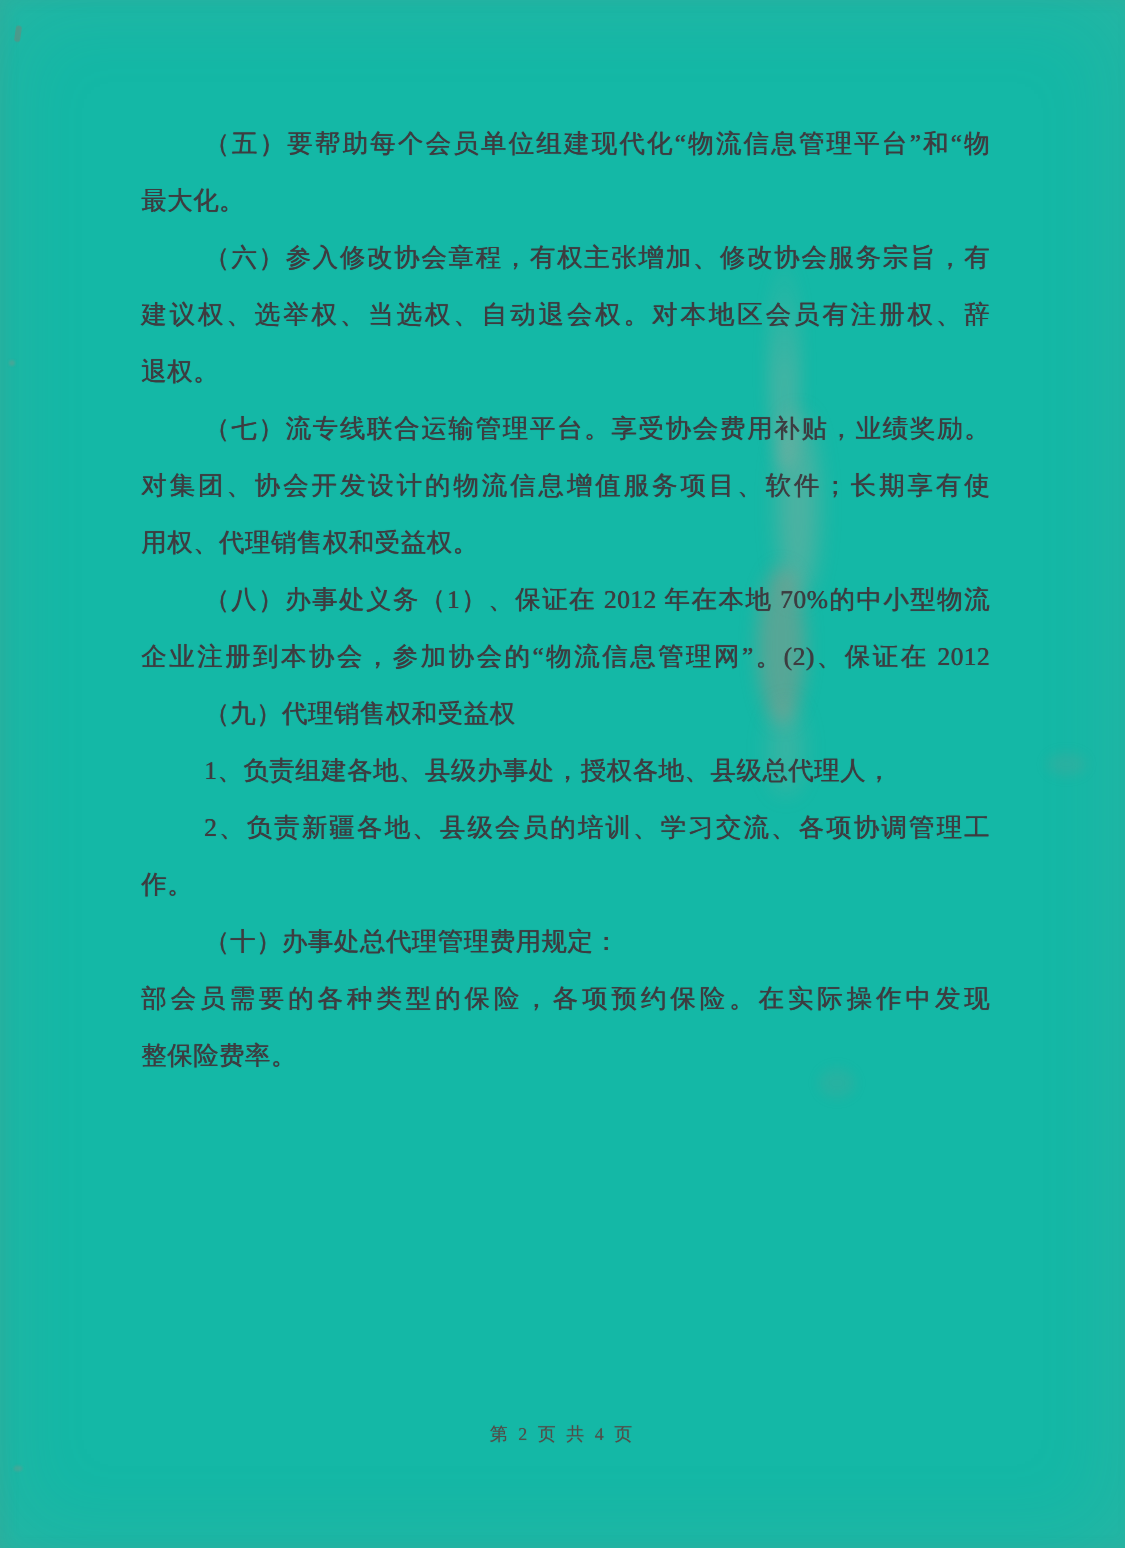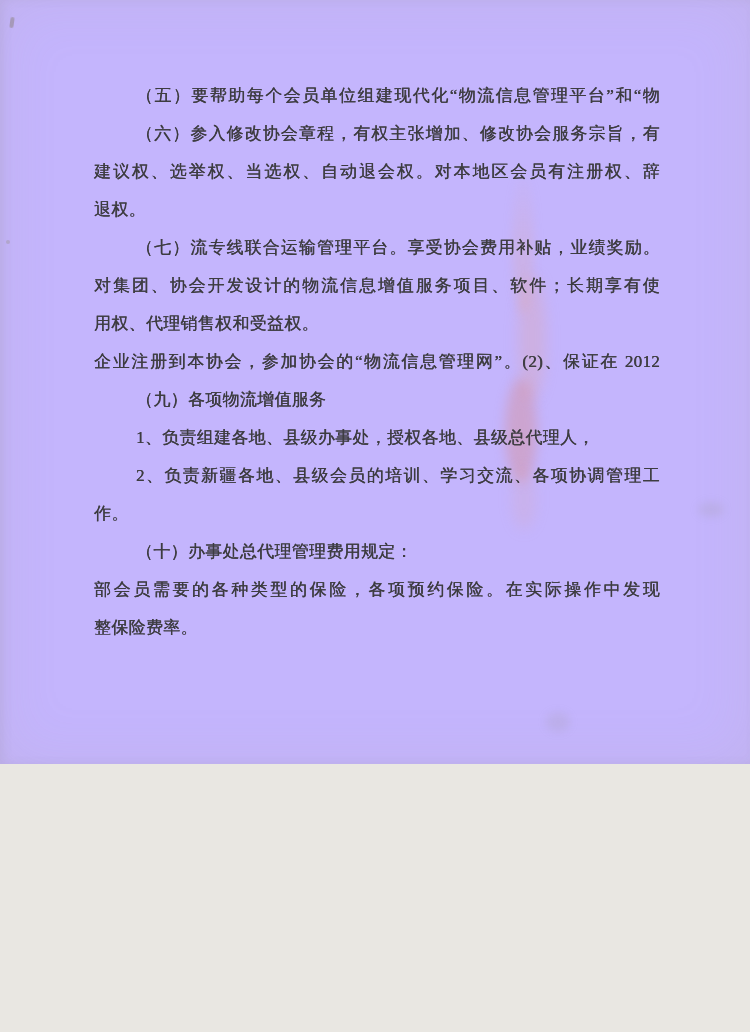--- a/index.html
+++ b/index.html
@@ -3,22 +3,22 @@
 <meta charset="utf-8">
 <style>
   html, body { margin: 0; padding: 0; }
   body {
     width: 750px; height: 1032px;
     background: #e9e7e2;
     font-family: "Liberation Serif", "DejaVu Serif", serif;
   }
   .page {
     position: relative;
-    width: 750px; height: 764px;
-    background: #c4b5fd;
+    width: 750px; height: 1032px;
+    background: #14b8a6;
     overflow: hidden;
     box-shadow: inset 0 0 60px rgba(175,165,150,0.14),
                 inset 4px 0 10px rgba(120,115,105,0.10);
   }
   
   .doc-text {
     position: absolute;
     left: 94px; top: 77px; width: 566px;
     color: #3d3c40;
   }
@@ -103,28 +103,30 @@
   <div class="stain stain-streak-strong"></div>
   <div class="stain stain-streak-tail"></div>
   <div class="stain smudge-right"></div>
   <div class="stain smudge-mid"></div>
   <div class="stain speck-a"></div>
   <div class="stain speck-b"></div>
   <div class="stain speck-c"></div>
 
   <div class="doc-text">
     <div class="line indent fill">（五）要帮助每个会员单位组建现代化“物流信息管理平台”和“物</div>
+    <div class="line">最大化。</div>
     <div class="line indent fill">（六）参入修改协会章程，有权主张增加、修改协会服务宗旨，有</div>
     <div class="line fill">建议权、选举权、当选权、自动退会权。对本地区会员有注册权、辞</div>
     <div class="line">退权。</div>
     <div class="line indent fill">（七）流专线联合运输管理平台。享受协会费用补贴，业绩奖励。</div>
     <div class="line fill">对集团、协会开发设计的物流信息增值服务项目、软件；长期享有使</div>
     <div class="line">用权、代理销售权和受益权。</div>
+    <div class="line indent fill">（八）办事处义务（1）、保证在 2012 年在本地 70%的中小型物流</div>
     <div class="line fill">企业注册到本协会，参加协会的“物流信息管理网”。(2)、保证在 2012</div>
-    <div class="line indent">（九）各项物流增值服务</div>
+    <div class="line indent">（九）代理销售权和受益权</div>
     <div class="line indent">1、负责组建各地、县级办事处，授权各地、县级总代理人，</div>
     <div class="line indent fill">2、负责新疆各地、县级会员的培训、学习交流、各项协调管理工</div>
     <div class="line">作。</div>
     <div class="line indent">（十）办事处总代理管理费用规定：</div>
     <div class="line fill">部会员需要的各种类型的保险，各项预约保险。在实际操作中发现</div>
     <div class="line">整保险费率。</div>
   </div>
 
   <div class="footer">第 2 页 共 4 页</div>
 

